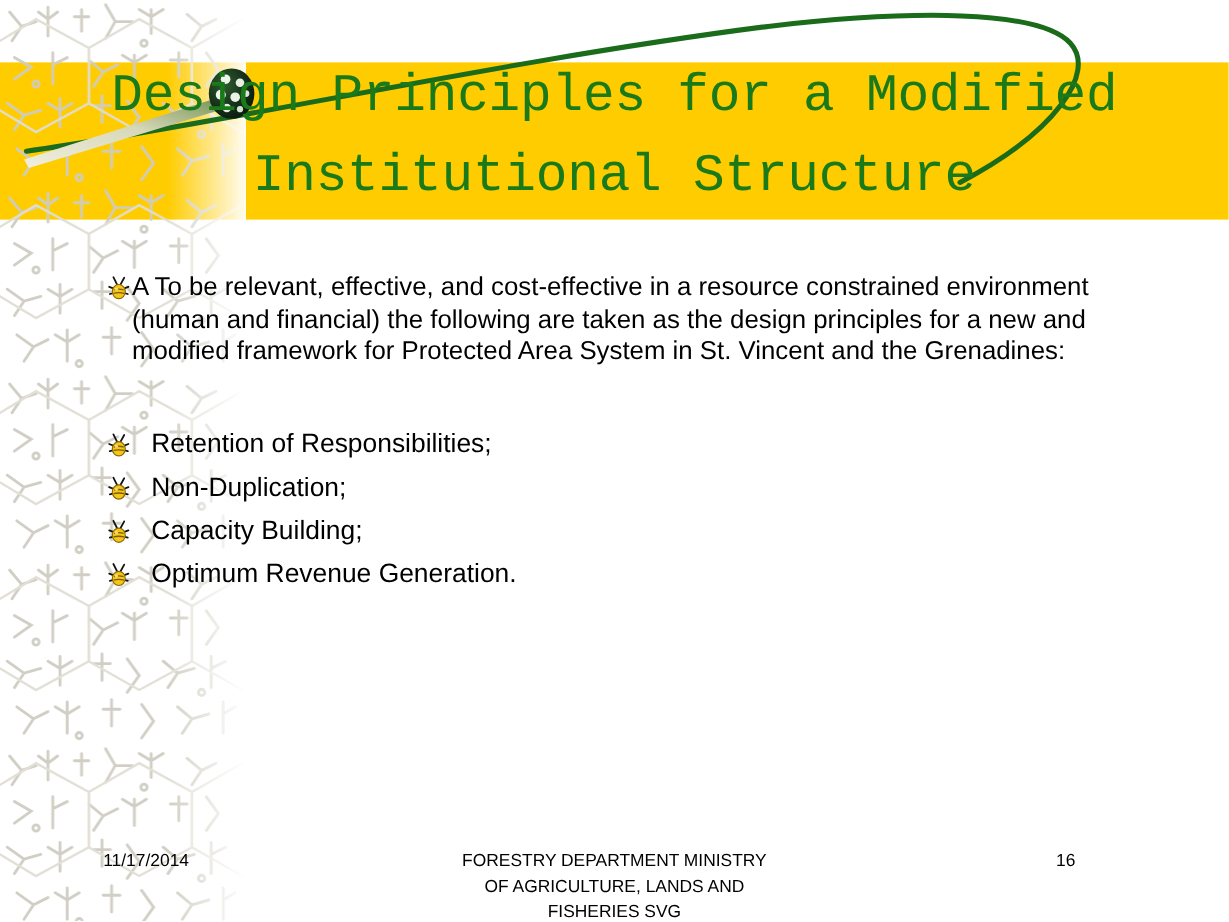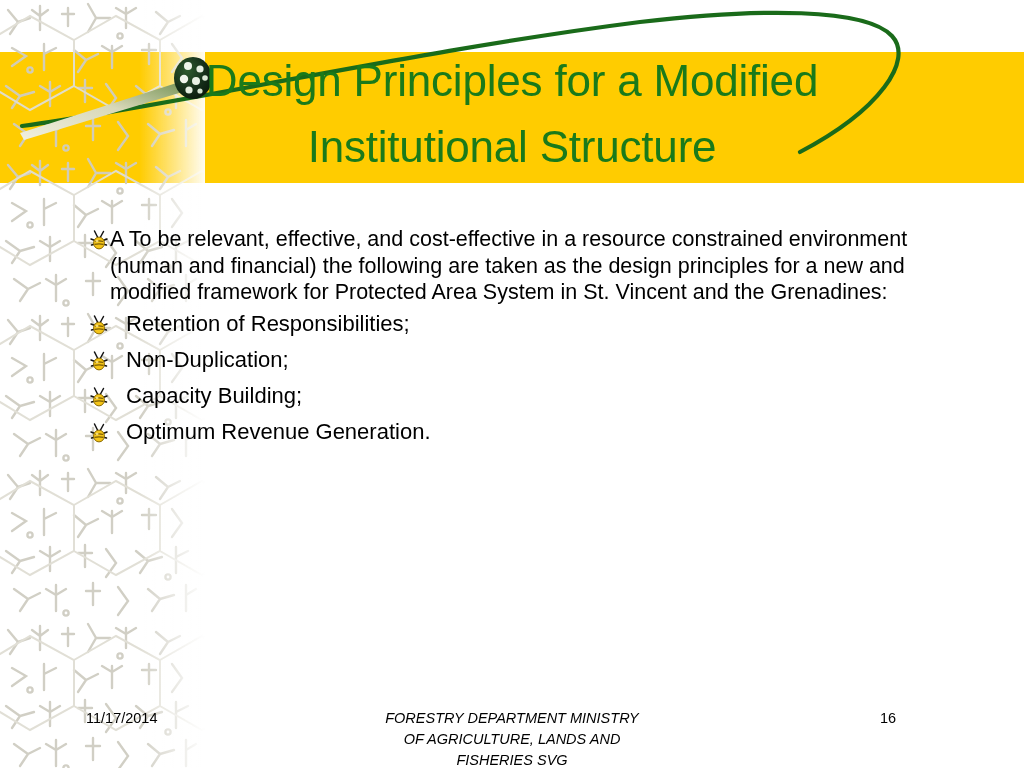--- a/index.html
+++ b/index.html
@@ -60,21 +60,21 @@
   .title-block {
     position: absolute;
     left: 0;
     top: 48px;
     width: 1024px;
     text-align: center;
     z-index: 5;
   }
   .title-line {
     color: #1a7a1a;
-    font-family: Liberation Sans, sans-serif;
+    font-family: Liberation Mono, monospace;
     font-size: 44px;
     font-weight: 400;
     line-height: 66px;
     letter-spacing: -0.2px;
     white-space: nowrap;
   }
 
   
   .body-area {
     position: absolute;
@@ -92,20 +92,21 @@
   .para-text {
     color: #000000;
     font-family: "Liberation Sans", sans-serif;
     font-size: 21.5px;
     line-height: 26.5px;
     font-weight: 400;
     width: 820px;
   }
 
   .list-block {
+    margin-top: 46px;
   }
   .list-row {
     display: flex;
     align-items: center;
     height: 36px;
   }
   .list-text {
     color: #000000;
     font-family: "Liberation Sans", sans-serif;
     font-size: 22px;
@@ -148,21 +149,21 @@
     position: absolute;
     left: 262px;
     top: 6px;
     width: 500px;
     text-align: center;
     color: #000000;
     font-family: "Liberation Sans", sans-serif;
     font-size: 14.5px;
     line-height: 21px;
   }
-  .footer-center div { white-space: nowrap; font-style: italic; }
+  .footer-center div { white-space: nowrap; }
   .footer-page {
     position: absolute;
     left: 880px;
     top: 6px;
     width: 60px;
     text-align: left;
     color: #000000;
     font-family: "Liberation Sans", sans-serif;
     font-size: 14.5px;
     line-height: 20px;

